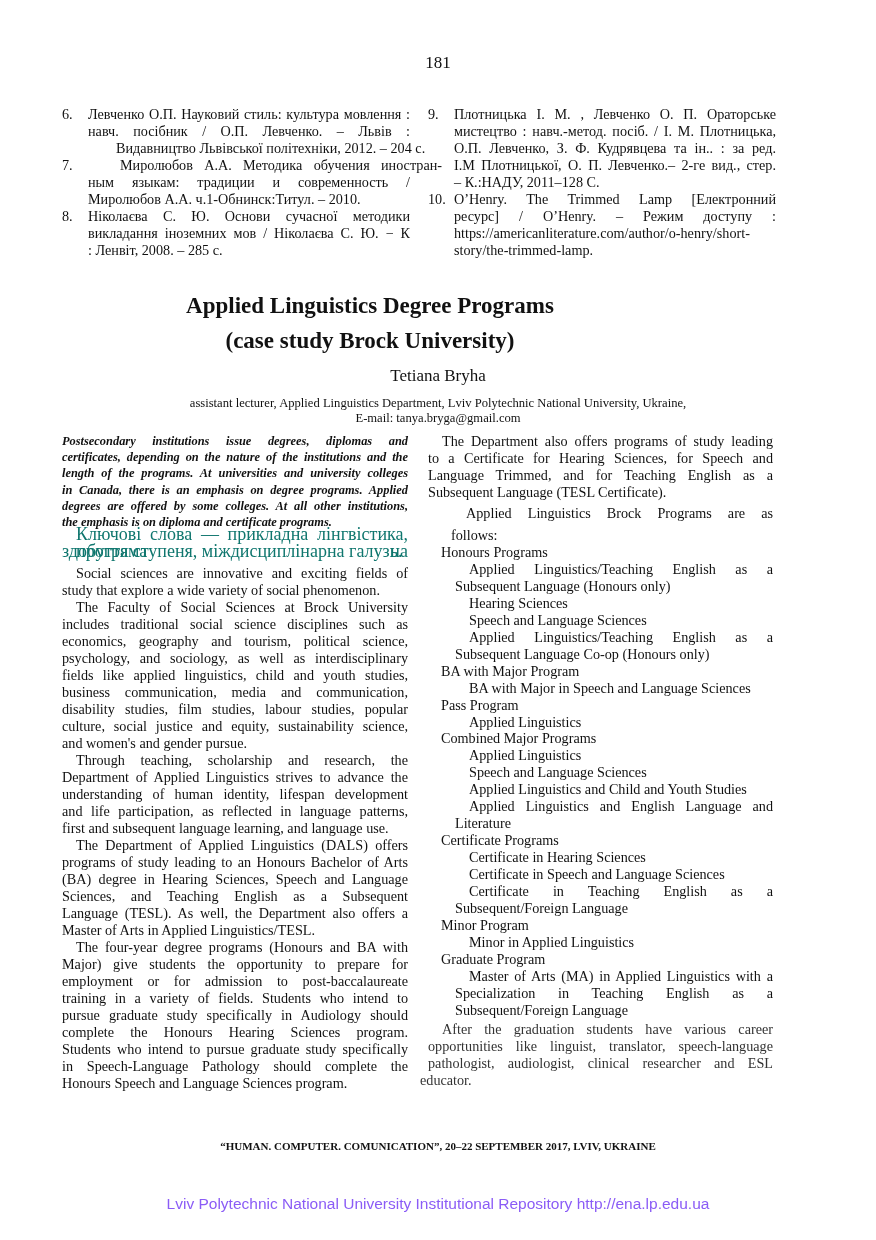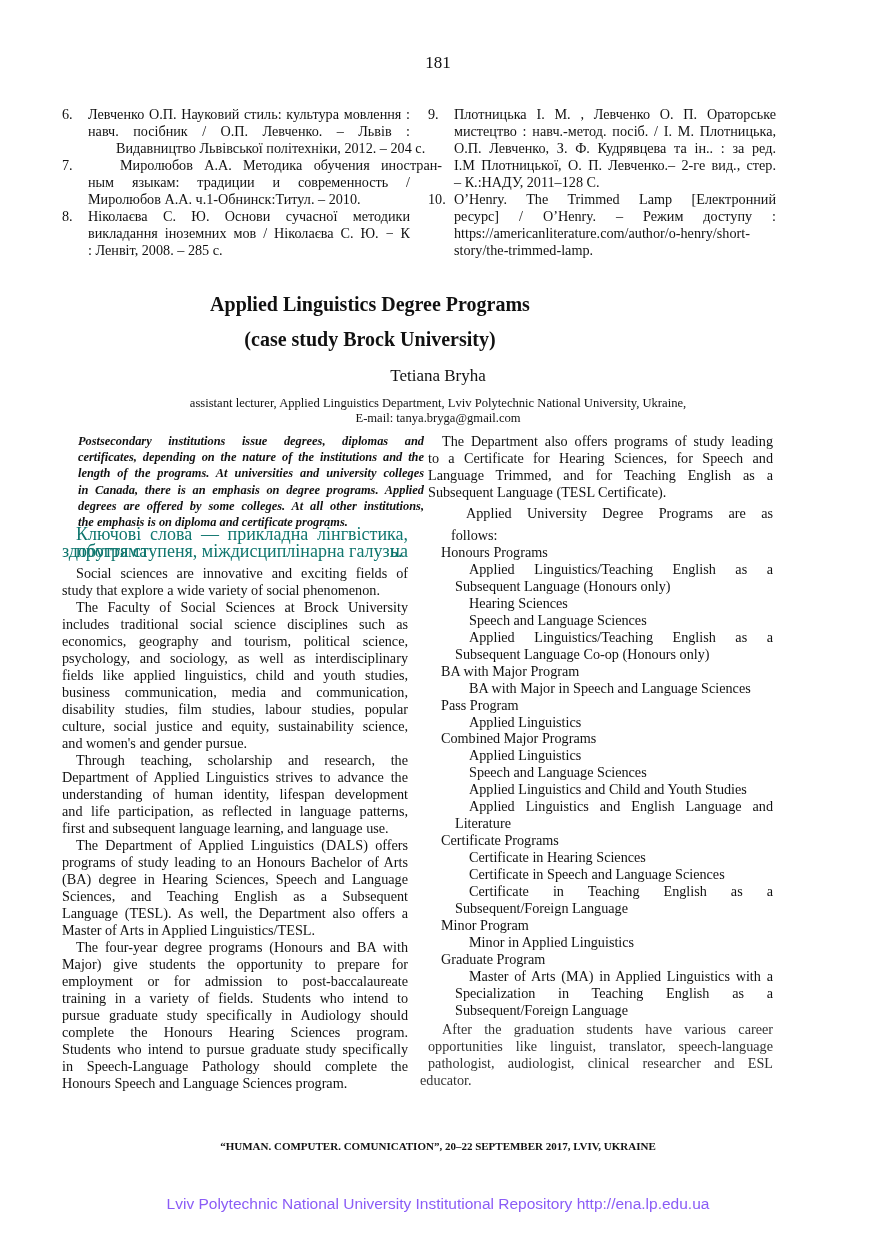--- a/index.html
+++ b/index.html
@@ -3,24 +3,24 @@
 <meta charset="utf-8">
 <style>
   html, body { margin: 0; padding: 0; background: #ffffff; }
   body { width: 876px; height: 1240px; position: relative; overflow: hidden;
          font-family: "Liberation Serif", "DejaVu Serif", serif; color: #111; }
   .abs { position: absolute; }
   .pagenum { left: 0; width: 876px; top: 53px; text-align: center; font-size: 17px; }
   .ln { position: absolute; font-size: 14.2px; line-height: 17px; white-space: nowrap; }
   .j { text-align: justify; text-align-last: justify; white-space: normal; }
   .refnum { position: absolute; font-size: 14.2px; line-height: 17px; }
-  .title { left: 0; width: 740px; text-align: center; font-weight: bold; font-size: 20px; }
+  .title { left: 0; width: 740px; text-align: center; font-weight: bold; font-size: 23px; }
   .author { left: 0; width: 876px; text-align: center; font-size: 17px; top: 366px; }
   .affil { left: 0; width: 876px; text-align: center; font-size: 12.6px; line-height: 15px; }
-  .abstract .ln { font-style: italic; font-weight: bold; font-size: 12.4px; line-height: 17px; margin-left: 16px; }
+  .abstract .ln { font-style: italic; font-weight: bold; font-size: 12.4px; line-height: 17px; }
   .kw .ln { font-size: 18px; line-height: 17px; color: #0f766e; }
   .rcol .ln { font-size: 14.2px; }
   .final .ln { color: #333; }
   .conf { left: 0; width: 876px; text-align: center; top: 1140px; font-weight: bold; font-size: 11px; }
   .repo { left: 0; width: 876px; text-align: center; top: 1195px; font-family: "Liberation Sans", "DejaVu Sans", sans-serif;
           font-size: 15.5px; color: #8b5cf6; }
 </style>
 </head>
 <body>
 
@@ -102,21 +102,21 @@
     <div class="ln j" style="left: 62px; top: 1041px; width: 346px;">Students who intend to pursue graduate study specifically</div>
     <div class="ln j" style="left: 62px; top: 1058px; width: 346px;">in Speech-Language Pathology should complete the</div>
     <div class="ln" style="left: 62px; top: 1075px;">Honours Speech and Language Sciences program.</div>
   </div>
 
 <div id="rightcol" class="rcol">
     <div class="ln j" style="left: 442px; top: 433px; width: 331px;">The Department also offers programs of study leading</div>
     <div class="ln j" style="left: 428px; top: 450px; width: 345px;">to a Certificate for Hearing Sciences, for Speech and</div>
     <div class="ln j" style="left: 428px; top: 467px; width: 345px;">Language Trimmed, and for Teaching English as a</div>
     <div class="ln" style="left: 428px; top: 484px;">Subsequent Language (TESL Certificate).</div>
-    <div class="ln j" style="left: 466px; top: 505px; width: 307px;">Applied University Degree Programs are as</div>
+    <div class="ln j" style="left: 466px; top: 505px; width: 307px;">Applied Linguistics Brock Programs are as</div>
     <div class="ln" style="left: 451px; top: 527px;">follows:</div>
     <div class="ln" style="left: 441px; top: 544px;">Honours Programs</div>
     <div class="ln j" style="left: 469px; top: 560.95px; width: 304px;">Applied Linguistics/Teaching English as a</div>
     <div class="ln" style="left: 455px; top: 577.9px;">Subsequent Language (Honours only)</div>
     <div class="ln" style="left: 469px; top: 594.85px;">Hearing Sciences</div>
     <div class="ln" style="left: 469px; top: 611.8px;">Speech and Language Sciences</div>
     <div class="ln j" style="left: 469px; top: 628.75px; width: 304px;">Applied Linguistics/Teaching English as a</div>
     <div class="ln" style="left: 455px; top: 645.7px;">Subsequent Language Co-op (Honours only)</div>
     <div class="ln" style="left: 441px; top: 662.65px;">BA with Major Program</div>
     <div class="ln" style="left: 469px; top: 679.6px;">BA with Major in Speech and Language Sciences</div>

